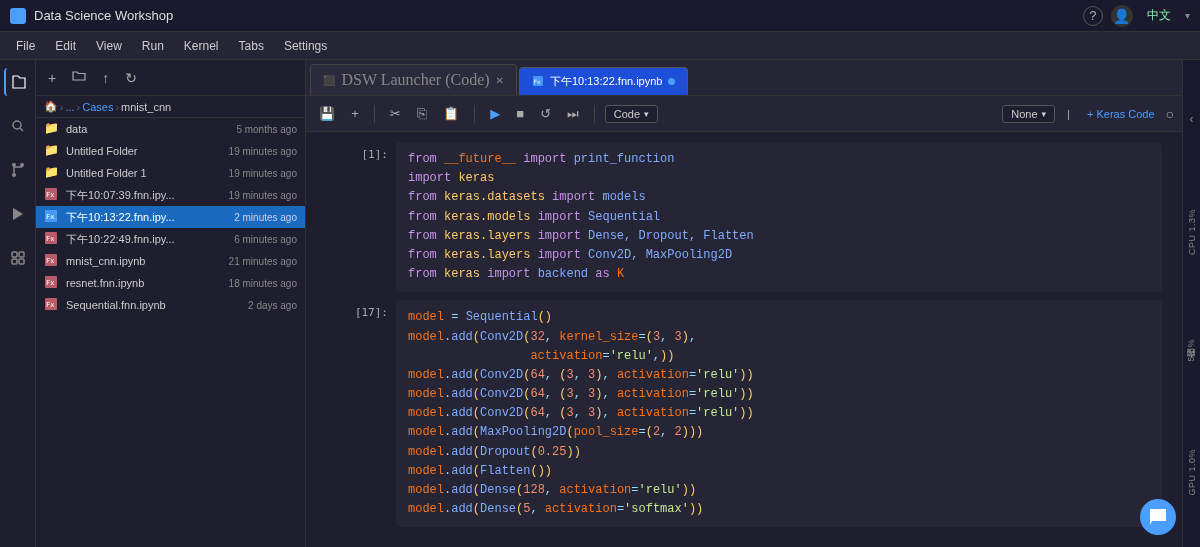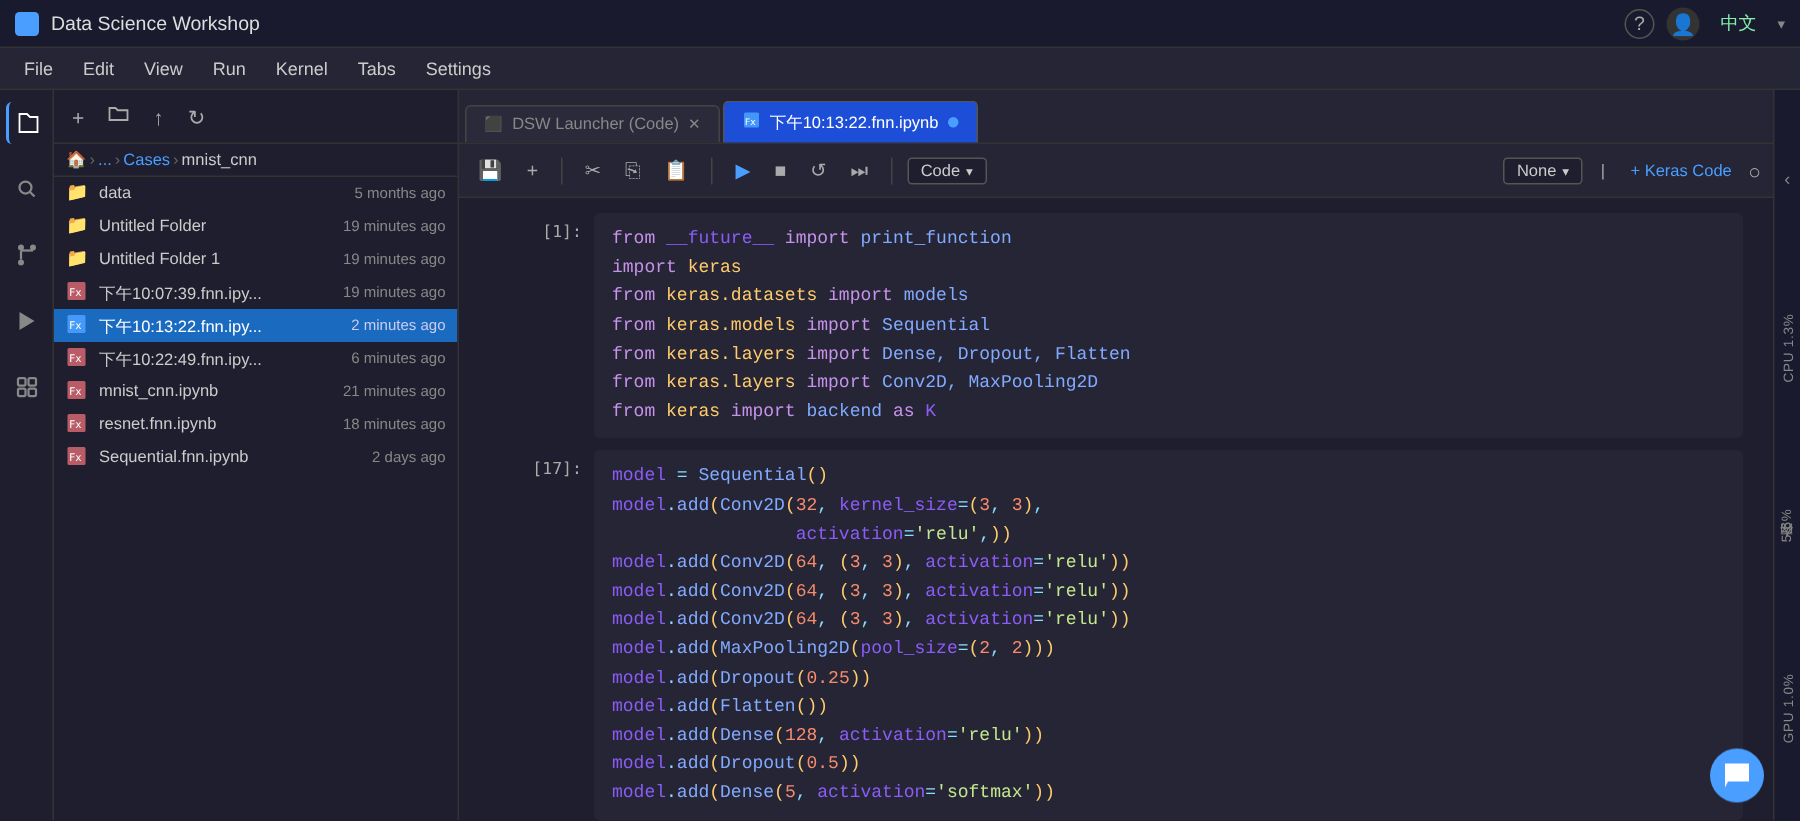--- a/index.html
+++ b/index.html
@@ -210,21 +210,21 @@
       font-size: 12px;
       line-height: 1.6;
     }
 
     
     .kw { color: #c792ea; } 
     .fn { color: #82aaff; } 
     .str { color: #c3e88d; } 
     .num { color: #f78c6c; } 
     .paren { color: #ffcb6b; } 
-    .var { color: #8b5cf6; }
+    .var { color: #f97316; }
     .op { color: #89ddff; }
     .mod { color: #ffcb6b; }
 
     
     #right-sidebar {
       width: 18px;
       background: #1a1a2e;
       border-left: 1px solid #333;
       display: flex;
       flex-direction: column;
@@ -436,21 +436,21 @@
         <span class="fb-item-mod">2 days ago</span>
       </div>
     </div>
   </div>
 
   <div id="notebook">
 
     <div id="nb-tabs">
       <div class="nb-tab inactive">
         <span style="font-size:10px;color:#888;">⬛</span>
-        <span style="font-size:11px;">DSW Launcher (Code)</span>
+        <span style="font-size:16px;font-family:Liberation Serif, serif;">DSW Launcher (Code)</span>
         <span class="tab-close">✕</span>
       </div>
       <div class="nb-tab active">
         <span style="font-size:10px;">
           <svg width="12" height="12" viewBox="0 0 12 12">
             <rect x="1" y="1" width="10" height="10" rx="1" fill="#4a9eff" opacity="0.9"></rect>
             <text x="1.5" y="9" font-size="6" fill="white" font-family="monospace">Fx</text>
           </svg>
         </span>
         <span style="font-size:11px;">下午10:13:22.fnn.ipynb</span>
@@ -508,21 +508,20 @@
           <div><span class="var">model</span> <span class="op">=</span> <span class="fn">Sequential</span><span class="paren">()</span></div>
           <div><span class="var">model</span><span class="op">.</span><span class="fn">add</span><span class="paren">(</span><span class="fn">Conv2D</span><span class="paren">(</span><span class="num">32</span><span class="op">,</span> <span class="var">kernel_size</span><span class="op">=</span><span class="paren">(</span><span class="num">3</span><span class="op">,</span> <span class="num">3</span><span class="paren">)</span><span class="op">,</span></div>
           <div>&nbsp;&nbsp;&nbsp;&nbsp;&nbsp;&nbsp;&nbsp;&nbsp;&nbsp;&nbsp;&nbsp;&nbsp;&nbsp;&nbsp;&nbsp;&nbsp; <span class="var">activation</span><span class="op">=</span><span class="str">'relu'</span><span class="op">,</span><span class="paren">))</span></div>
           <div><span class="var">model</span><span class="op">.</span><span class="fn">add</span><span class="paren">(</span><span class="fn">Conv2D</span><span class="paren">(</span><span class="num">64</span><span class="op">,</span> <span class="paren">(</span><span class="num">3</span><span class="op">,</span> <span class="num">3</span><span class="paren">)</span><span class="op">,</span> <span class="var">activation</span><span class="op">=</span><span class="str">'relu'</span><span class="paren">))</span></div>
           <div><span class="var">model</span><span class="op">.</span><span class="fn">add</span><span class="paren">(</span><span class="fn">Conv2D</span><span class="paren">(</span><span class="num">64</span><span class="op">,</span> <span class="paren">(</span><span class="num">3</span><span class="op">,</span> <span class="num">3</span><span class="paren">)</span><span class="op">,</span> <span class="var">activation</span><span class="op">=</span><span class="str">'relu'</span><span class="paren">))</span></div>
           <div><span class="var">model</span><span class="op">.</span><span class="fn">add</span><span class="paren">(</span><span class="fn">Conv2D</span><span class="paren">(</span><span class="num">64</span><span class="op">,</span> <span class="paren">(</span><span class="num">3</span><span class="op">,</span> <span class="num">3</span><span class="paren">)</span><span class="op">,</span> <span class="var">activation</span><span class="op">=</span><span class="str">'relu'</span><span class="paren">))</span></div>
           <div><span class="var">model</span><span class="op">.</span><span class="fn">add</span><span class="paren">(</span><span class="fn">MaxPooling2D</span><span class="paren">(</span><span class="var">pool_size</span><span class="op">=</span><span class="paren">(</span><span class="num">2</span><span class="op">,</span> <span class="num">2</span><span class="paren">)))</span></div>
           <div><span class="var">model</span><span class="op">.</span><span class="fn">add</span><span class="paren">(</span><span class="fn">Dropout</span><span class="paren">(</span><span class="num">0.25</span><span class="paren">))</span></div>
           <div><span class="var">model</span><span class="op">.</span><span class="fn">add</span><span class="paren">(</span><span class="fn">Flatten</span><span class="paren">())</span></div>
           <div><span class="var">model</span><span class="op">.</span><span class="fn">add</span><span class="paren">(</span><span class="fn">Dense</span><span class="paren">(</span><span class="num">128</span><span class="op">,</span> <span class="var">activation</span><span class="op">=</span><span class="str">'relu'</span><span class="paren">))</span></div>
-          <div><span class="var">model</span><span class="op">.</span><span class="fn">add</span><span class="paren">(</span><span class="fn">Dropout</span><span class="paren">(</span><span class="num">0.5</span><span class="paren">))</span></div>
           <div><span class="var">model</span><span class="op">.</span><span class="fn">add</span><span class="paren">(</span><span class="fn">Dense</span><span class="paren">(</span><span class="num">5</span><span class="op">,</span> <span class="var">activation</span><span class="op">=</span><span class="str">'softmax'</span><span class="paren">))</span></div>
         </div>
       </div>
 
     </div>
   </div>
 
   <div id="right-sidebar">
     <div style="color:#888;font-size:12px;cursor:pointer;">‹</div>
     <div class="rsb-label">CPU 1.3%</div>

